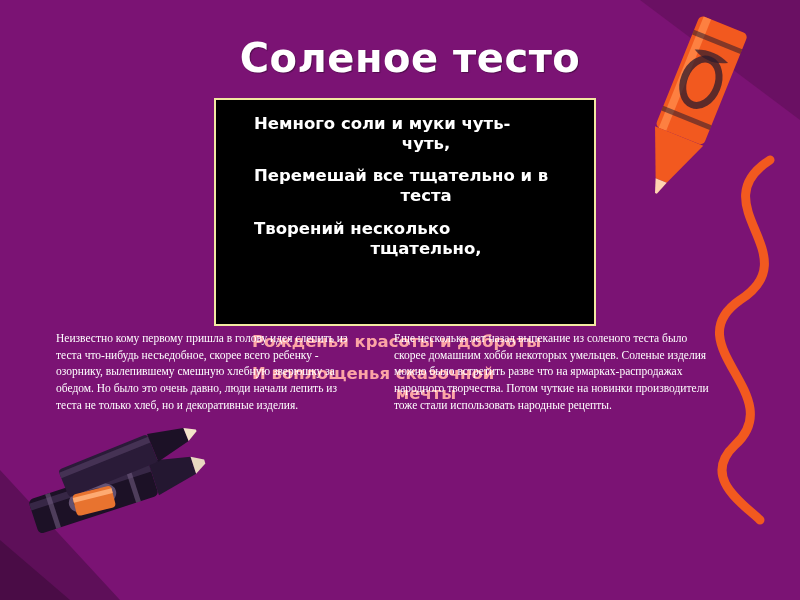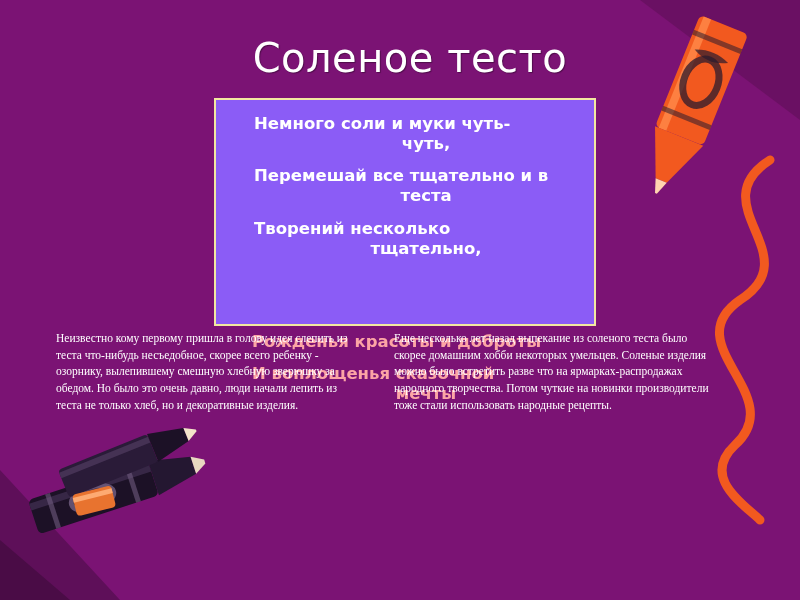--- a/index.html
+++ b/index.html
@@ -26,35 +26,35 @@
 
   
   .slide-title {
     position: absolute;
     left: 150px;
     top: 36px;
     width: 520px;
     text-align: center;
     font-family: "DejaVu Sans", sans-serif;
     font-size: 40px;
-    font-weight: normal;
+    font-weight: bold;
     color: #FFFFFF;
     letter-spacing: 0.5px;
     line-height: 1.1;
     text-shadow: 1px 1px 1px rgba(0,0,0,0.35);
   }
 
   
   .poem-box {
     position: absolute;
     left: 214px;
     top: 98px;
     width: 382px;
     height: 228px;
-    background: #8b5cf6;
+    background: #000000;
     border: 2px solid #F2E9A0;
     box-sizing: border-box;
     padding: 14px 16px 0 16px;
     overflow: visible;
   }
   .poem-line {
     font-family: "DejaVu Sans", sans-serif;
     font-size: 16.5px;
     font-weight: bold;
     color: #FFFFFF;

